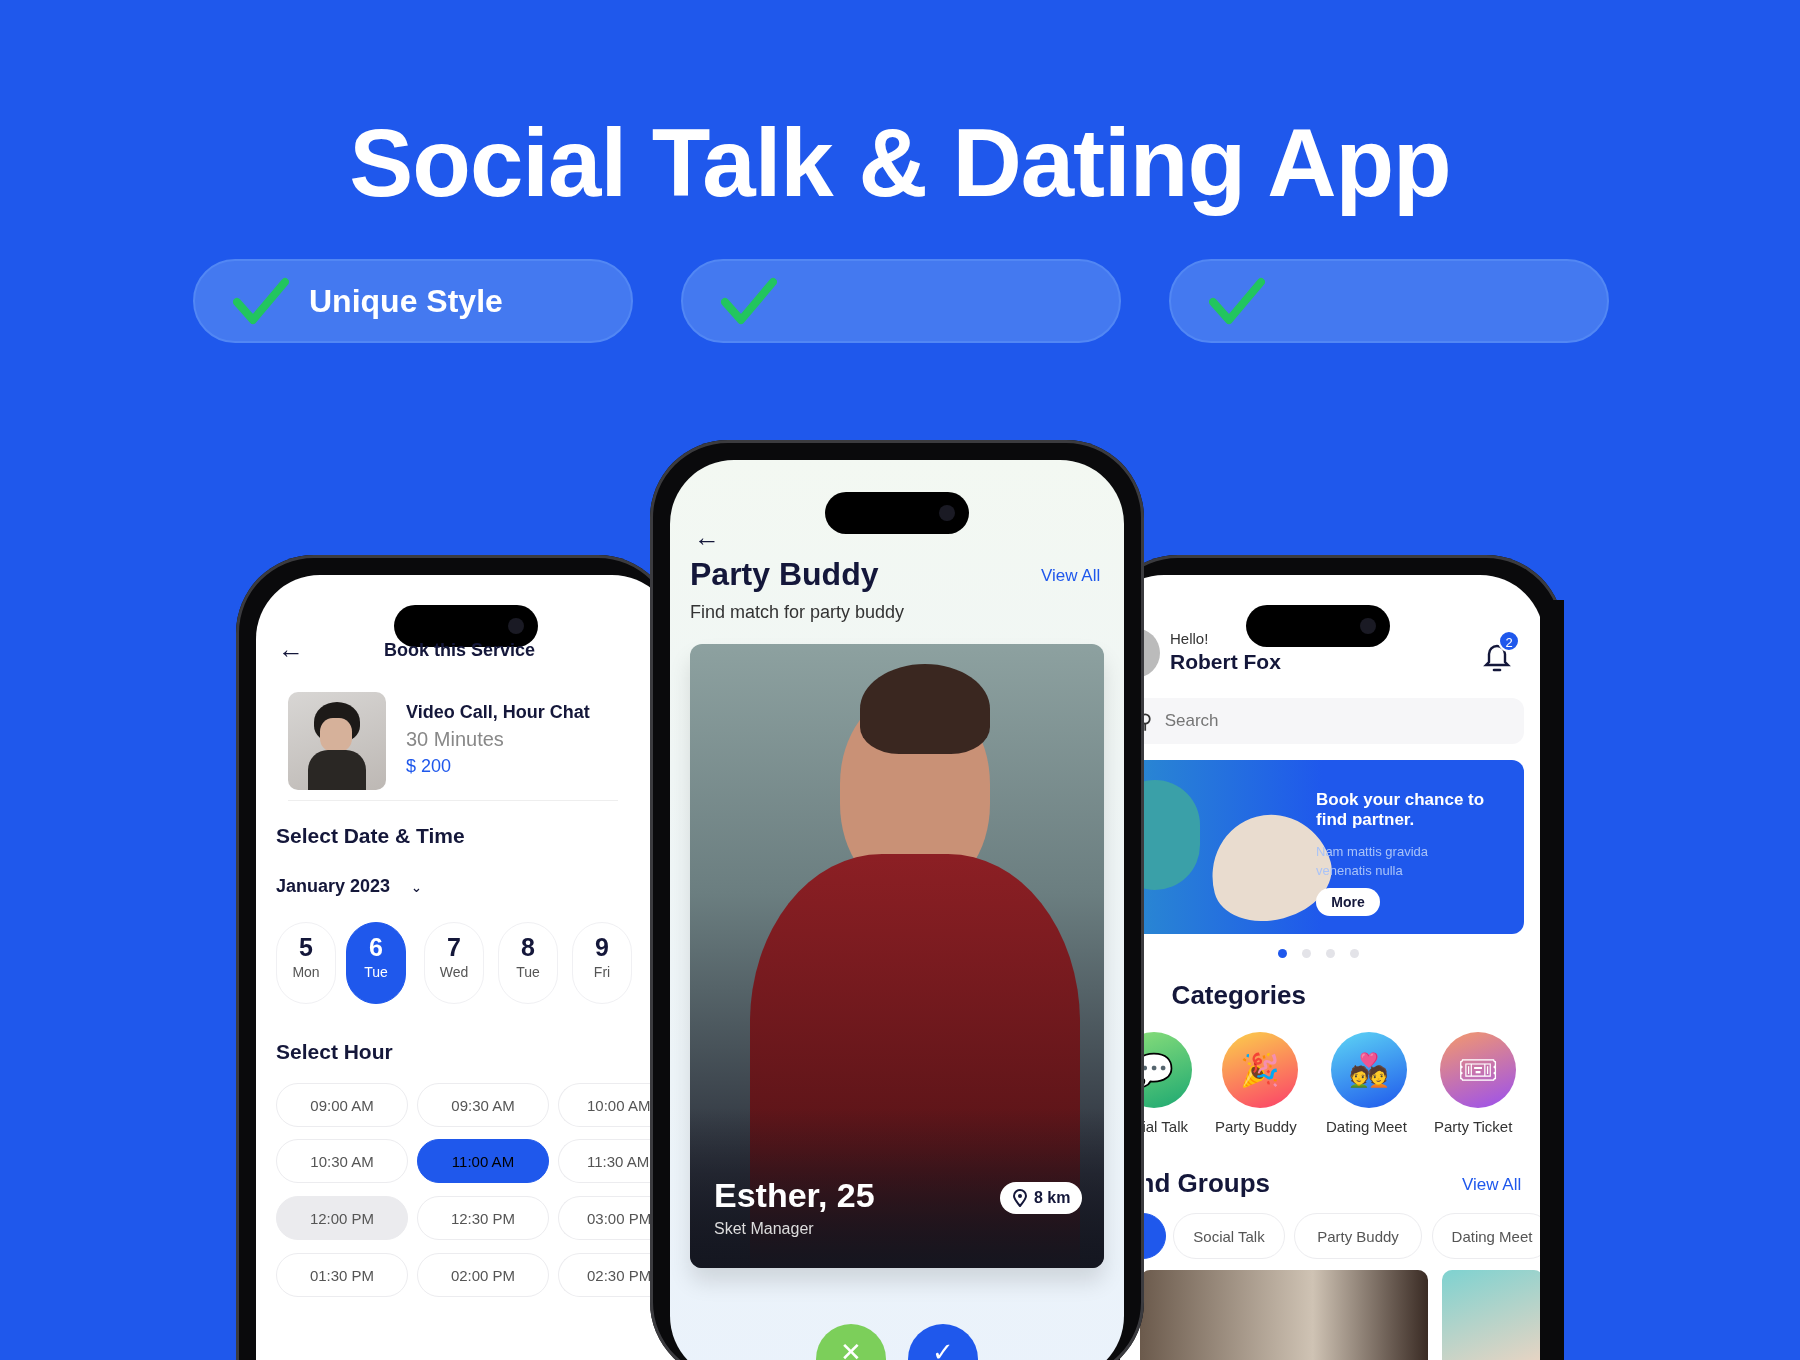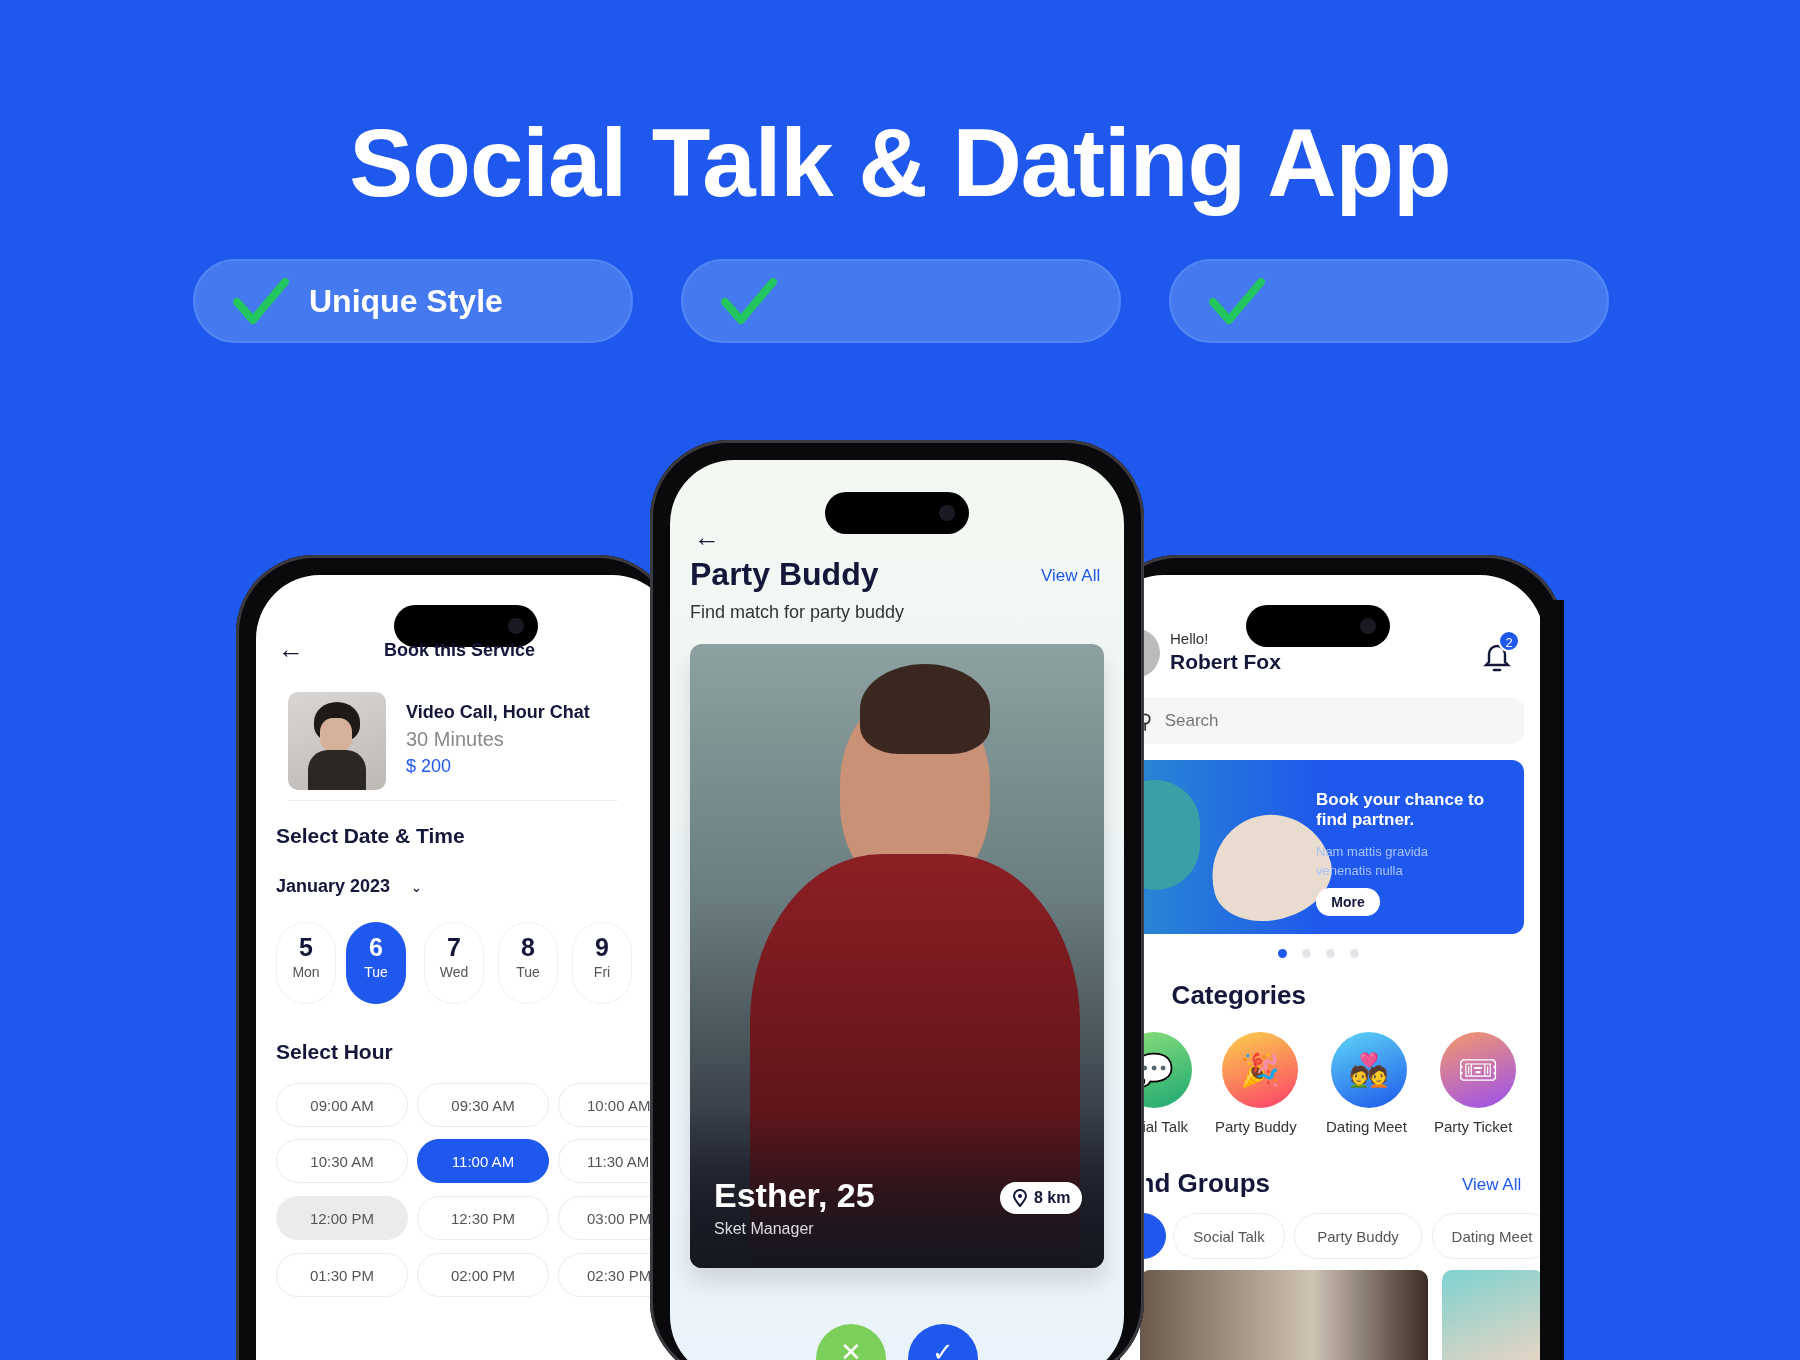--- a/index.html
+++ b/index.html
@@ -14,21 +14,21 @@
   .island{position:absolute;width:144px;height:42px;border-radius:21px;background:#000;left:50%;transform:translateX(-50%)}
   .island::after{content:"";position:absolute;right:14px;top:13px;width:16px;height:16px;border-radius:50%;background:#1a1a24}
   .abs{position:absolute}
   .back{font-size:26px;color:#14173a}
   .datecell{position:absolute;top:922px;width:60px;height:82px;border-radius:30px;border:1px solid #f0f0f3;text-align:center;padding-top:10px}
   .datecell .n{font-size:25px;font-weight:700;display:block}
   .datecell .d{font-size:14px;color:#555;display:block;margin-top:2px}
   .datecell.sel{background:#1f58ec;border-color:#1f58ec}
   .datecell.sel .n,.datecell.sel .d{color:#fff}
   .slot{position:absolute;width:132px;height:44px;border-radius:22px;border:1.5px solid #ececef;font-size:15px;color:#555;display:flex;align-items:center;justify-content:center;white-space:nowrap;overflow:hidden}
-  .slot.sel{background:#1f58ec;border-color:#1f58ec;color:#ffffff}
+  .slot.sel{background:#1f58ec;border-color:#1f58ec;color:#000000}
   .slot.dis{background:#ebebee;border-color:#ebebee}
   .cat{position:absolute;top:1032px;width:76px;height:76px;border-radius:50%}
   .catlbl{position:absolute;top:1118px;font-size:15px;color:#333;white-space:nowrap}
   .chip{position:absolute;top:1213px;height:46px;border-radius:23px;border:1.5px solid #ececef;font-size:15px;color:#555;display:flex;align-items:center;justify-content:center;white-space:nowrap}
 </style>
 </head>
 <body>
 
 <div class="title">Social Talk &amp; Dating App</div>
 

